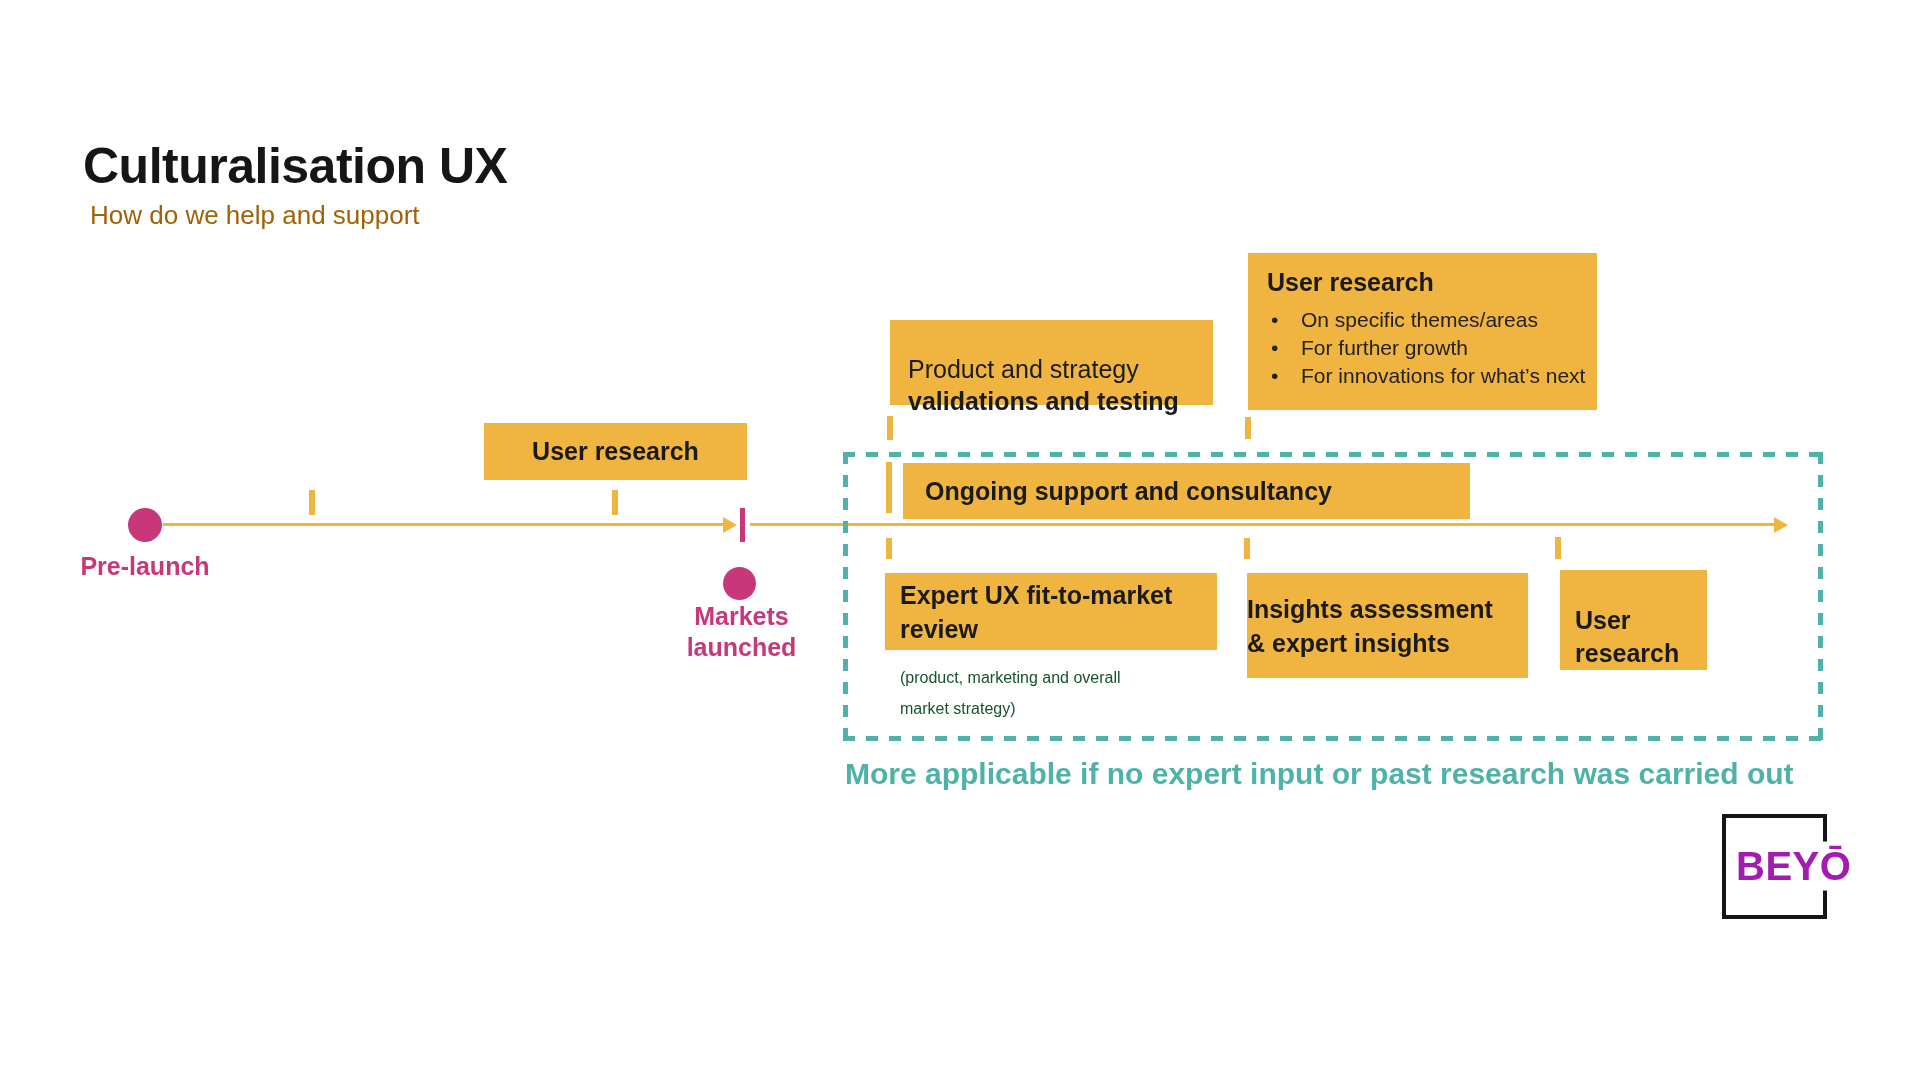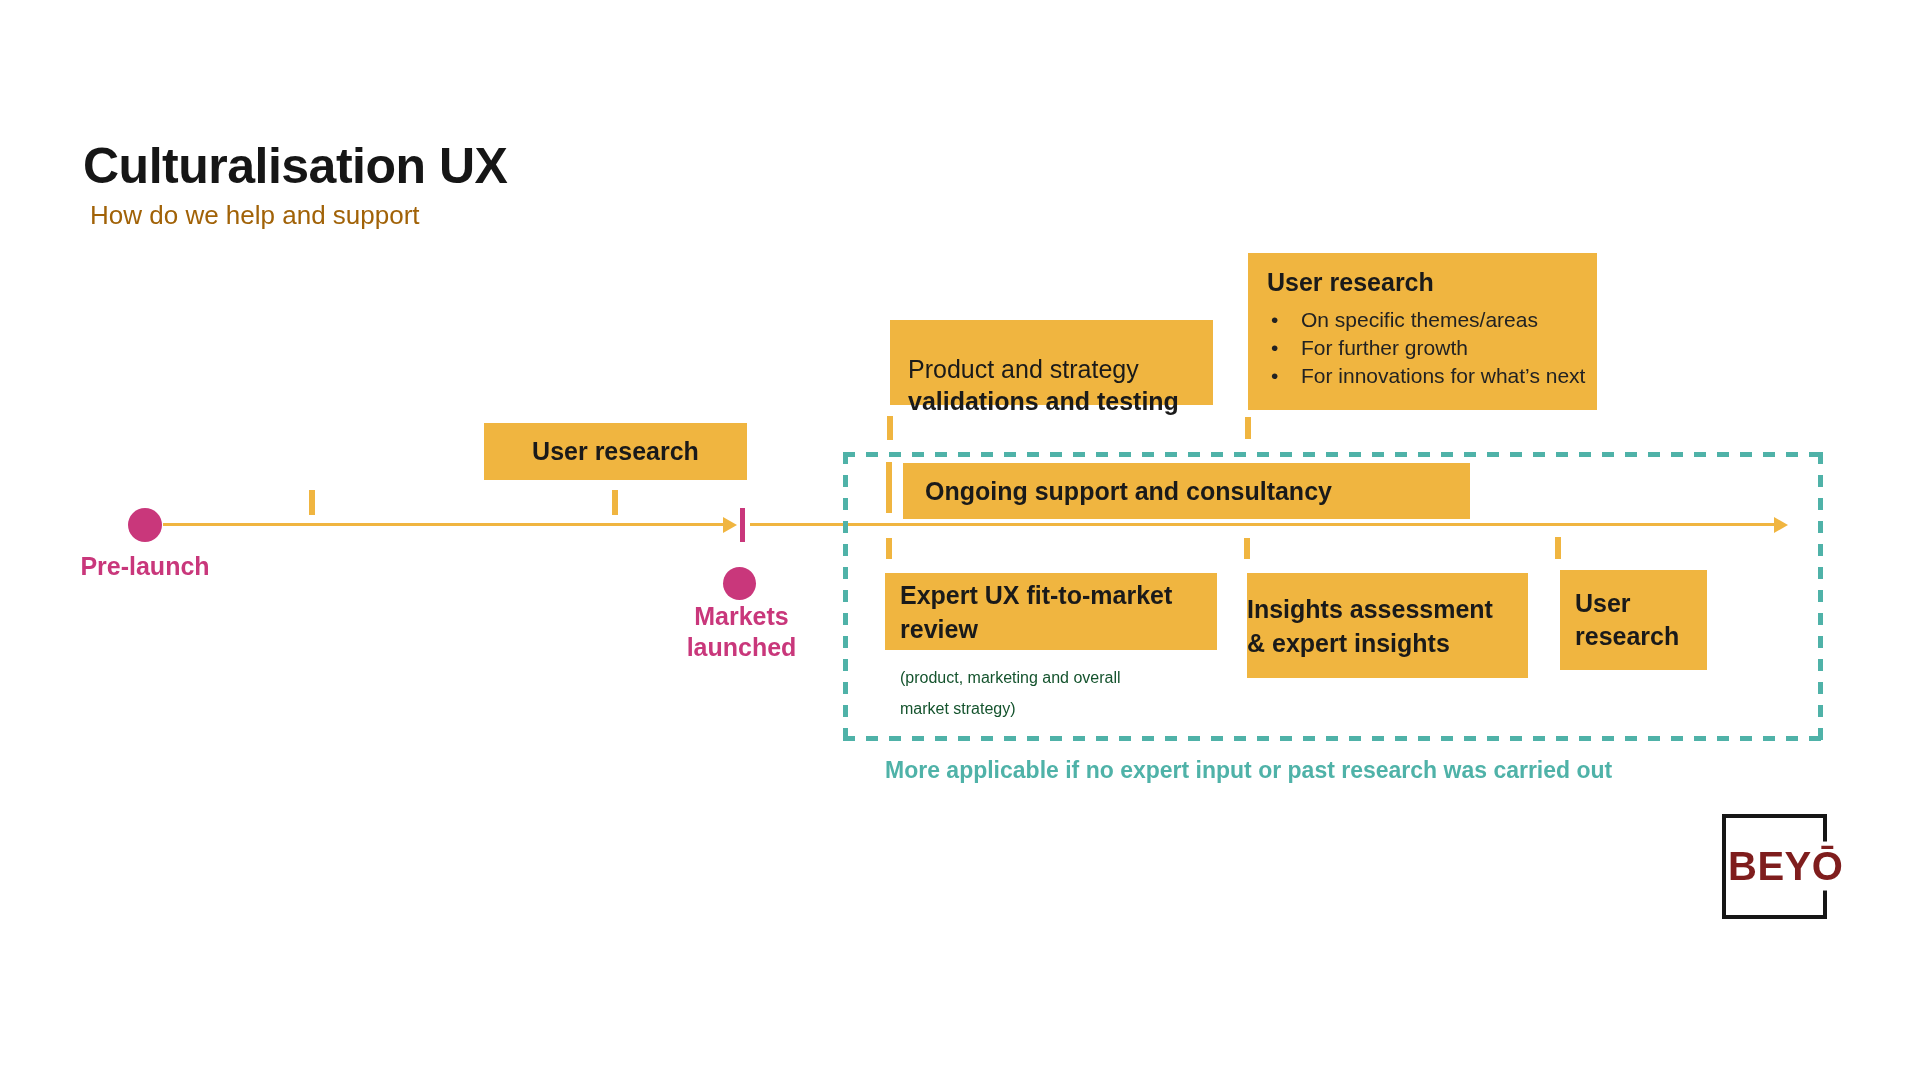--- a/index.html
+++ b/index.html
@@ -33,28 +33,28 @@
   .ptick{position:absolute;width:5px;height:34px;background:var(--pink);z-index:2;}
   .plabel{position:absolute;color:var(--pink);font-weight:bold;font-size:25px;line-height:31px;text-align:center;}
   .dash-h{position:absolute;height:5px;z-index:3;
     background:repeating-linear-gradient(90deg,var(--teal) 0 12px,transparent 12px 23px);}
   .dash-v{position:absolute;width:5px;z-index:3;
     background:repeating-linear-gradient(180deg,var(--teal) 0 12px,transparent 12px 23px);}
   .bullets{margin-top:9px;display:flex;flex-direction:column;gap:1px;}
   .bullet-row{display:flex;font-weight:400;font-size:21px;line-height:27px;color:#222;}
   .bullet-row .dot{width:34px;text-align:left;padding-left:4px;}
   .note{font-weight:400;font-size:16px;line-height:31px;color:#14532d;}
-  .zone-caption{color:var(--teal);font-weight:bold;font-size:23px;margin-left:40px;}
+  .zone-caption{color:var(--teal);font-weight:bold;font-size:30px;}
   .logo{
     position:absolute;border:4px solid #161616;background:#ffffff;
   }
   .logo .logo-text{
-    position:absolute;left:0;top:50%;transform:translateY(-52%);
+    position:absolute;left:8px;top:50%;transform:translateY(-52%);
     background:#ffffff;white-space:nowrap;
-    font-weight:bold;font-size:40px;letter-spacing:0.5px;color:#7f1d1d;
+    font-weight:bold;font-size:40px;letter-spacing:0.5px;color:#a21caf;
     padding:2px 7px 2px 2px;
   }
 </style>
 </head>
 <body>
 
 <div id="stage">
 
   <div class="abs title" style="left:83px;top:137px;">Culturalisation UX</div>
   <div class="abs subtitle" style="left:90px;top:200px;">How do we help and support</div>
@@ -126,21 +126,21 @@
     <span style="display:block;">market strategy)</span>
   </div>
 
   <div class="tick" style="left:1244px;top:538px;height:21px;"></div>
   <div class="ybox" style="left:1247px;top:573px;width:281px;height:105px;line-height:34px;">
     <span>Insights assessment</span>
     <span>&amp; expert insights</span>
   </div>
 
   <div class="tick" style="left:1555px;top:537px;height:22px;"></div>
-  <div class="ybox" style="left:1560px;top:570px;width:147px;height:100px;padding-left:15px;line-height:33px;">
+  <div class="ybox" style="left:1560px;top:570px;width:147px;height:100px;padding-left:15px;line-height:33px;justify-content:flex-end;">
     <span>User</span>
     <span>research</span>
   </div>
 
   <div class="abs zone-caption" style="left:845px;top:757px;">More applicable if no expert input or past research was carried out</div>
 
   <div class="logo" style="left:1722px;top:814px;width:105px;height:105px;">
     <span class="logo-text">BEYŌ</span>
   </div>
 

